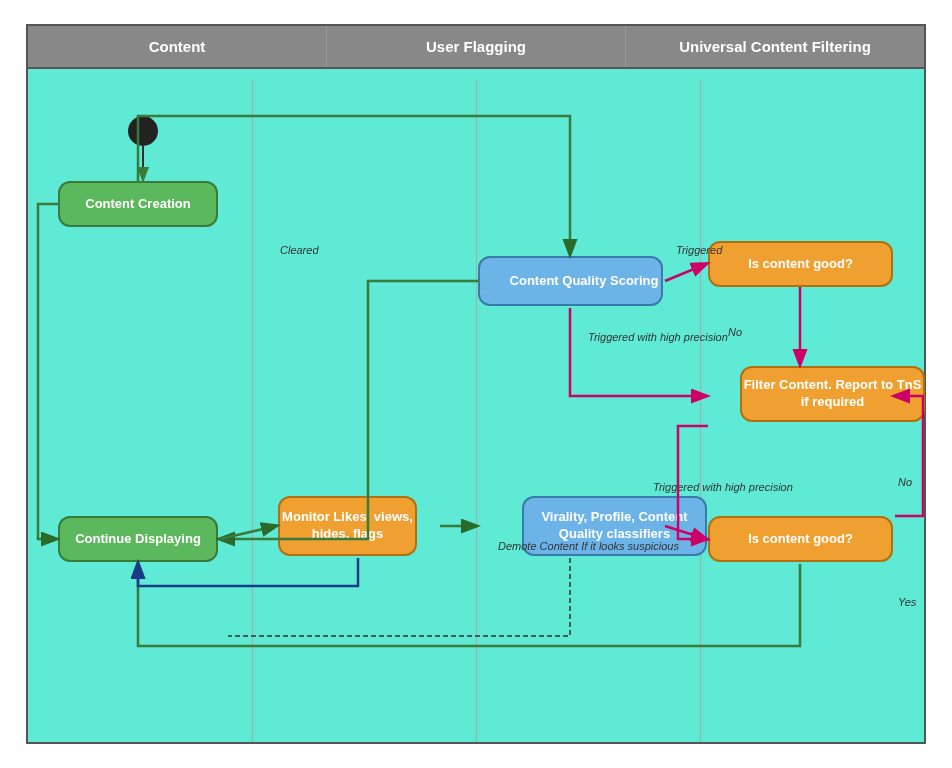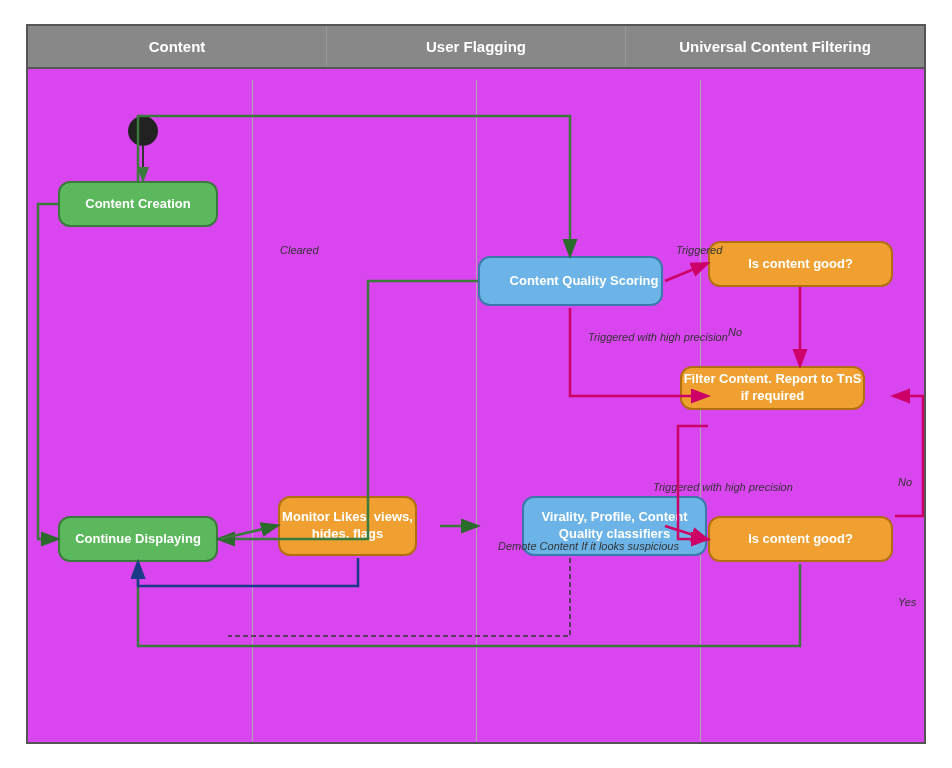--- a/index.html
+++ b/index.html
@@ -10,21 +10,21 @@
       min-height: 768px;
       display: flex;
       justify-content: center;
       align-items: center;
     }
     .diagram-wrapper {
       width: 900px;
       height: 720px;
       border: 2px solid #555;
       position: relative;
-      background: #d946ef;
+      background: #5eead4;
     }
     
     .col-headers {
       display: flex;
       width: 100%;
       border-bottom: 2px solid #555;
     }
     .col-header {
       flex: 1;
       text-align: center;
@@ -135,21 +135,21 @@
   </div>
 
   <div class="node node-blue" style="left: 450px; top: 230px; width: 185px; height: 50px; padding-left: 27px;">
     <span>Content Quality Scoring</span>
   </div>
 
   <div class="node node-orange" style="left: 680px; top: 215px; width: 185px; height: 46px;">
     <span>Is content good?</span>
   </div>
 
-  <div class="node node-orange" style="left: 652px; top: 340px; width: 185px; height: 44px;">
+  <div class="node node-orange" style="left: 712px; top: 340px; width: 185px; height: 56px;">
     <span>Filter Content. Report to TnS if required</span>
   </div>
 
   <div class="node node-green" style="left: 30px; top: 490px; width: 160px; height: 46px;">
     <span>Continue Displaying</span>
   </div>
 
   <div class="node node-orange" style="left: 250px; top: 470px; width: 139px; height: 60px;">
     <span>Monitor Likes, views, hides, flags</span>
   </div>

